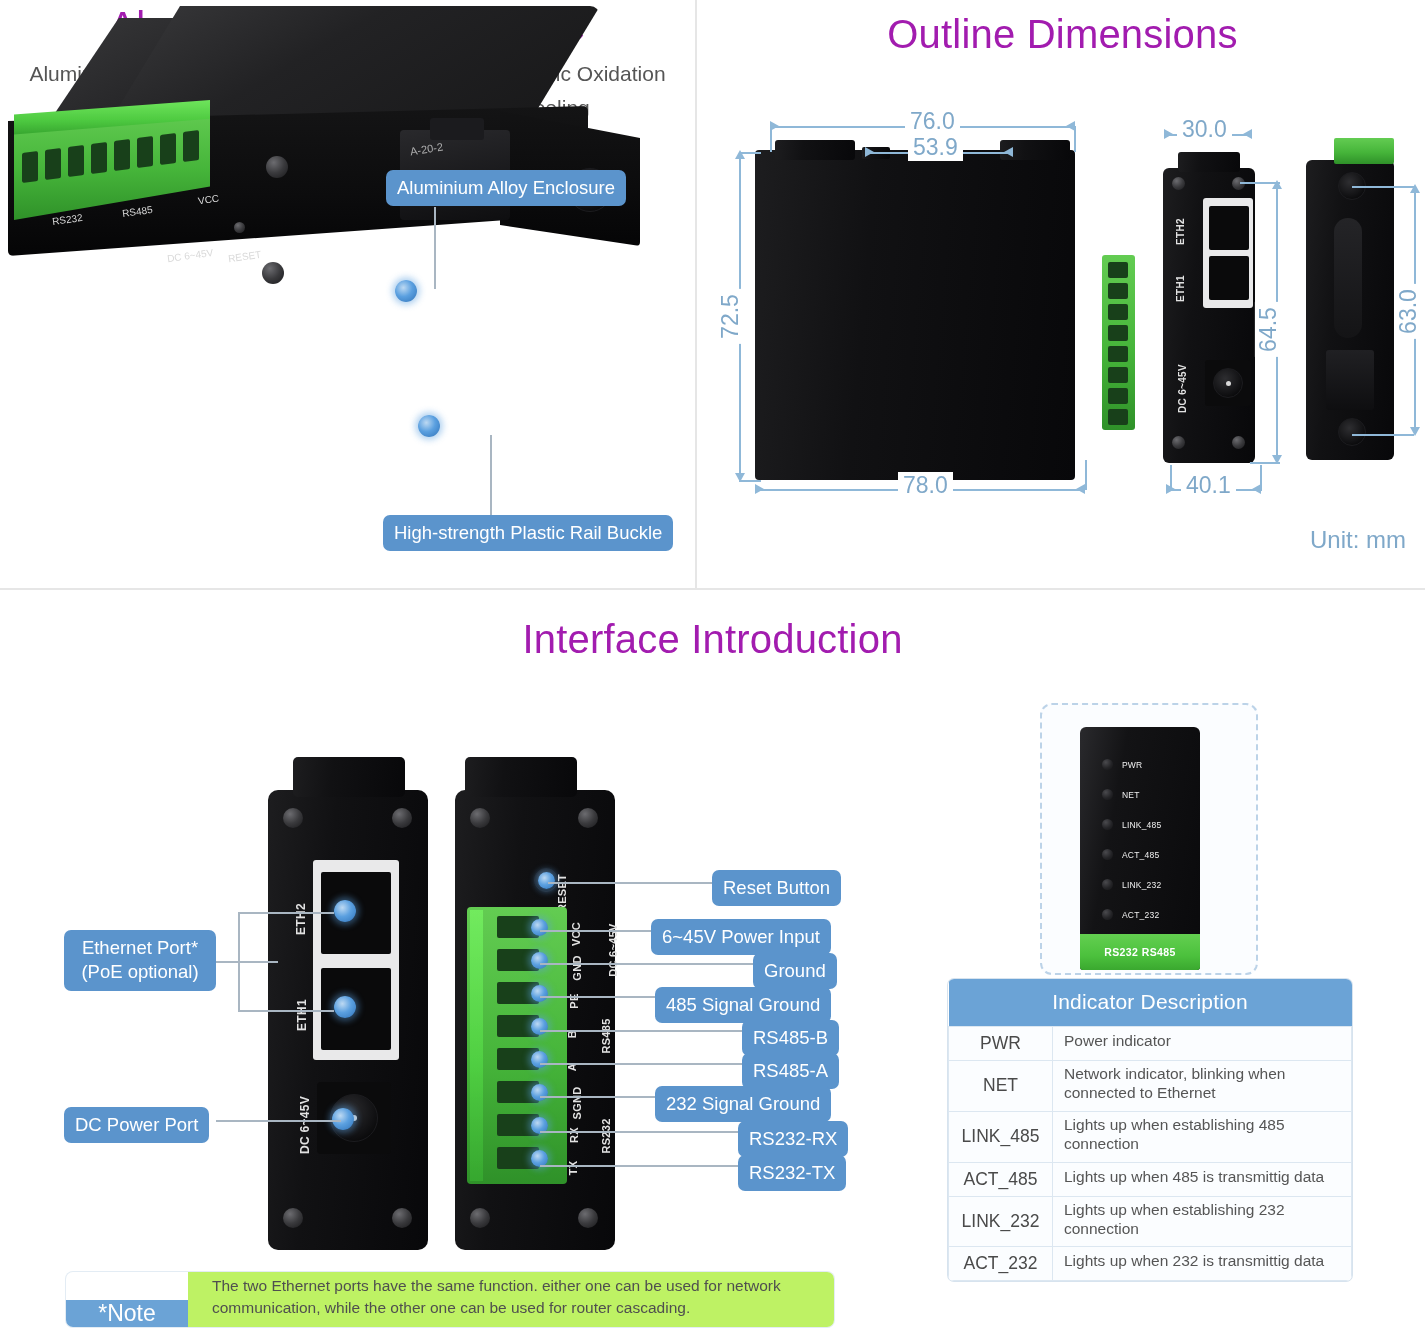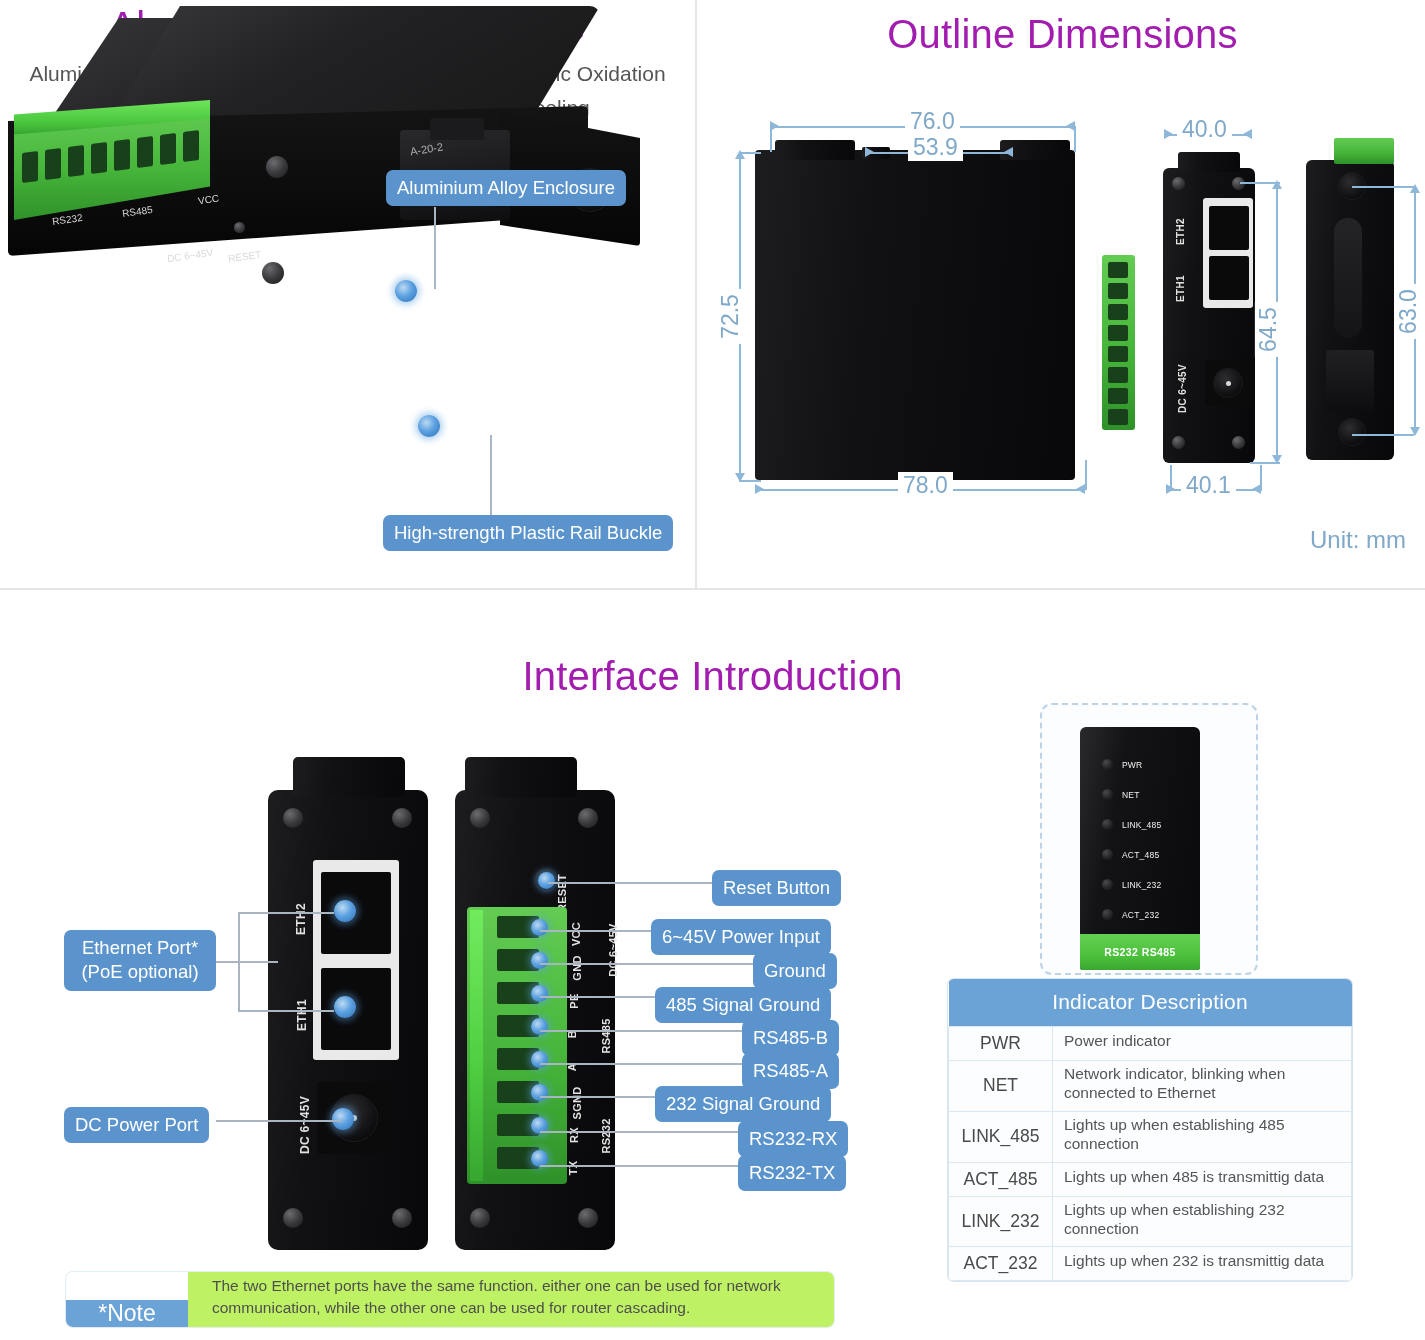--- a/index.html
+++ b/index.html
@@ -274,21 +274,21 @@
   <span class="vlabel" style="left:1167px;top:283px;font-size:10px;">ETH1</span>
   <span class="vlabel" style="left:1158px;top:383px;font-size:10px;">DC 6~45V</span>
   <div class="screw" style="left:1172px;top:177px;width:13px;height:13px;"></div>
   <div class="screw" style="left:1232px;top:177px;width:13px;height:13px;"></div>
   <div class="screw" style="left:1172px;top:436px;width:13px;height:13px;"></div>
   <div class="screw" style="left:1232px;top:436px;width:13px;height:13px;"></div>
 
   <div class="dimline h" style="left:1168px;top:134px;width:82px;"></div>
   <div class="arrw r" style="left:1164px;top:129px;"></div>
   <div class="arrw l" style="left:1243px;top:129px;"></div>
-  <div class="dimtxt" style="left:1177px;top:116px;">40.0</div>
+  <div class="dimtxt" style="left:1177px;top:116px;">30.0</div>
 
   <div class="dimline v" style="left:1276px;top:182px;height:280px;"></div>
   <div class="arrw u" style="left:1272px;top:180px;"></div>
   <div class="arrw d" style="left:1272px;top:455px;"></div>
   <div class="dimtxt rot" style="left:1241px;top:316px;">64.5</div>
   <div class="dimline h" style="left:1240px;top:182px;width:40px;"></div>
   <div class="dimline h" style="left:1250px;top:462px;width:30px;"></div>
 
   <div class="dimline h" style="left:1170px;top:489px;width:90px;"></div>
   <div class="arrw r" style="left:1166px;top:484px;"></div>
@@ -313,21 +313,21 @@
   <div class="dimline h" style="left:1352px;top:186px;width:62px;"></div>
   <div class="dimline h" style="left:1352px;top:434px;width:62px;"></div>
 
   <div style="position:absolute;left:1310px;top:526px;font-size:24px;color:#7fa8c9;">Unit: mm</div>
 </div>
 
 <div class="divider-v" style="left:695px;top:0;height:588px;"></div>
 <div class="divider-h" style="left:0;top:588px;width:1425px;"></div>
 
 <div>
-  <div class="sec-title" style="position:absolute;left:0;top:654px;width:1425px;">Interface Introduction</div>
+  <div class="sec-title" style="position:absolute;left:0;top:617px;width:1425px;">Interface Introduction</div>
 
   <div class="panel" style="left:268px;top:790px;width:160px;height:460px;border-radius:10px;"></div>
   <div class="panel" style="left:293px;top:757px;width:112px;height:40px;border-radius:5px;"></div>
   <div class="screw" style="left:283px;top:808px;width:20px;height:20px;"></div>
   <div class="screw" style="left:392px;top:808px;width:20px;height:20px;"></div>
   <div class="screw" style="left:283px;top:1208px;width:20px;height:20px;"></div>
   <div class="screw" style="left:392px;top:1208px;width:20px;height:20px;"></div>
   <div class="rj45frame" style="left:313px;top:860px;width:86px;height:200px;border-radius:3px;"></div>
   <div class="rj45" style="left:321px;top:872px;width:70px;height:82px;"></div>
   <div class="rj45" style="left:321px;top:968px;width:70px;height:82px;"></div>

